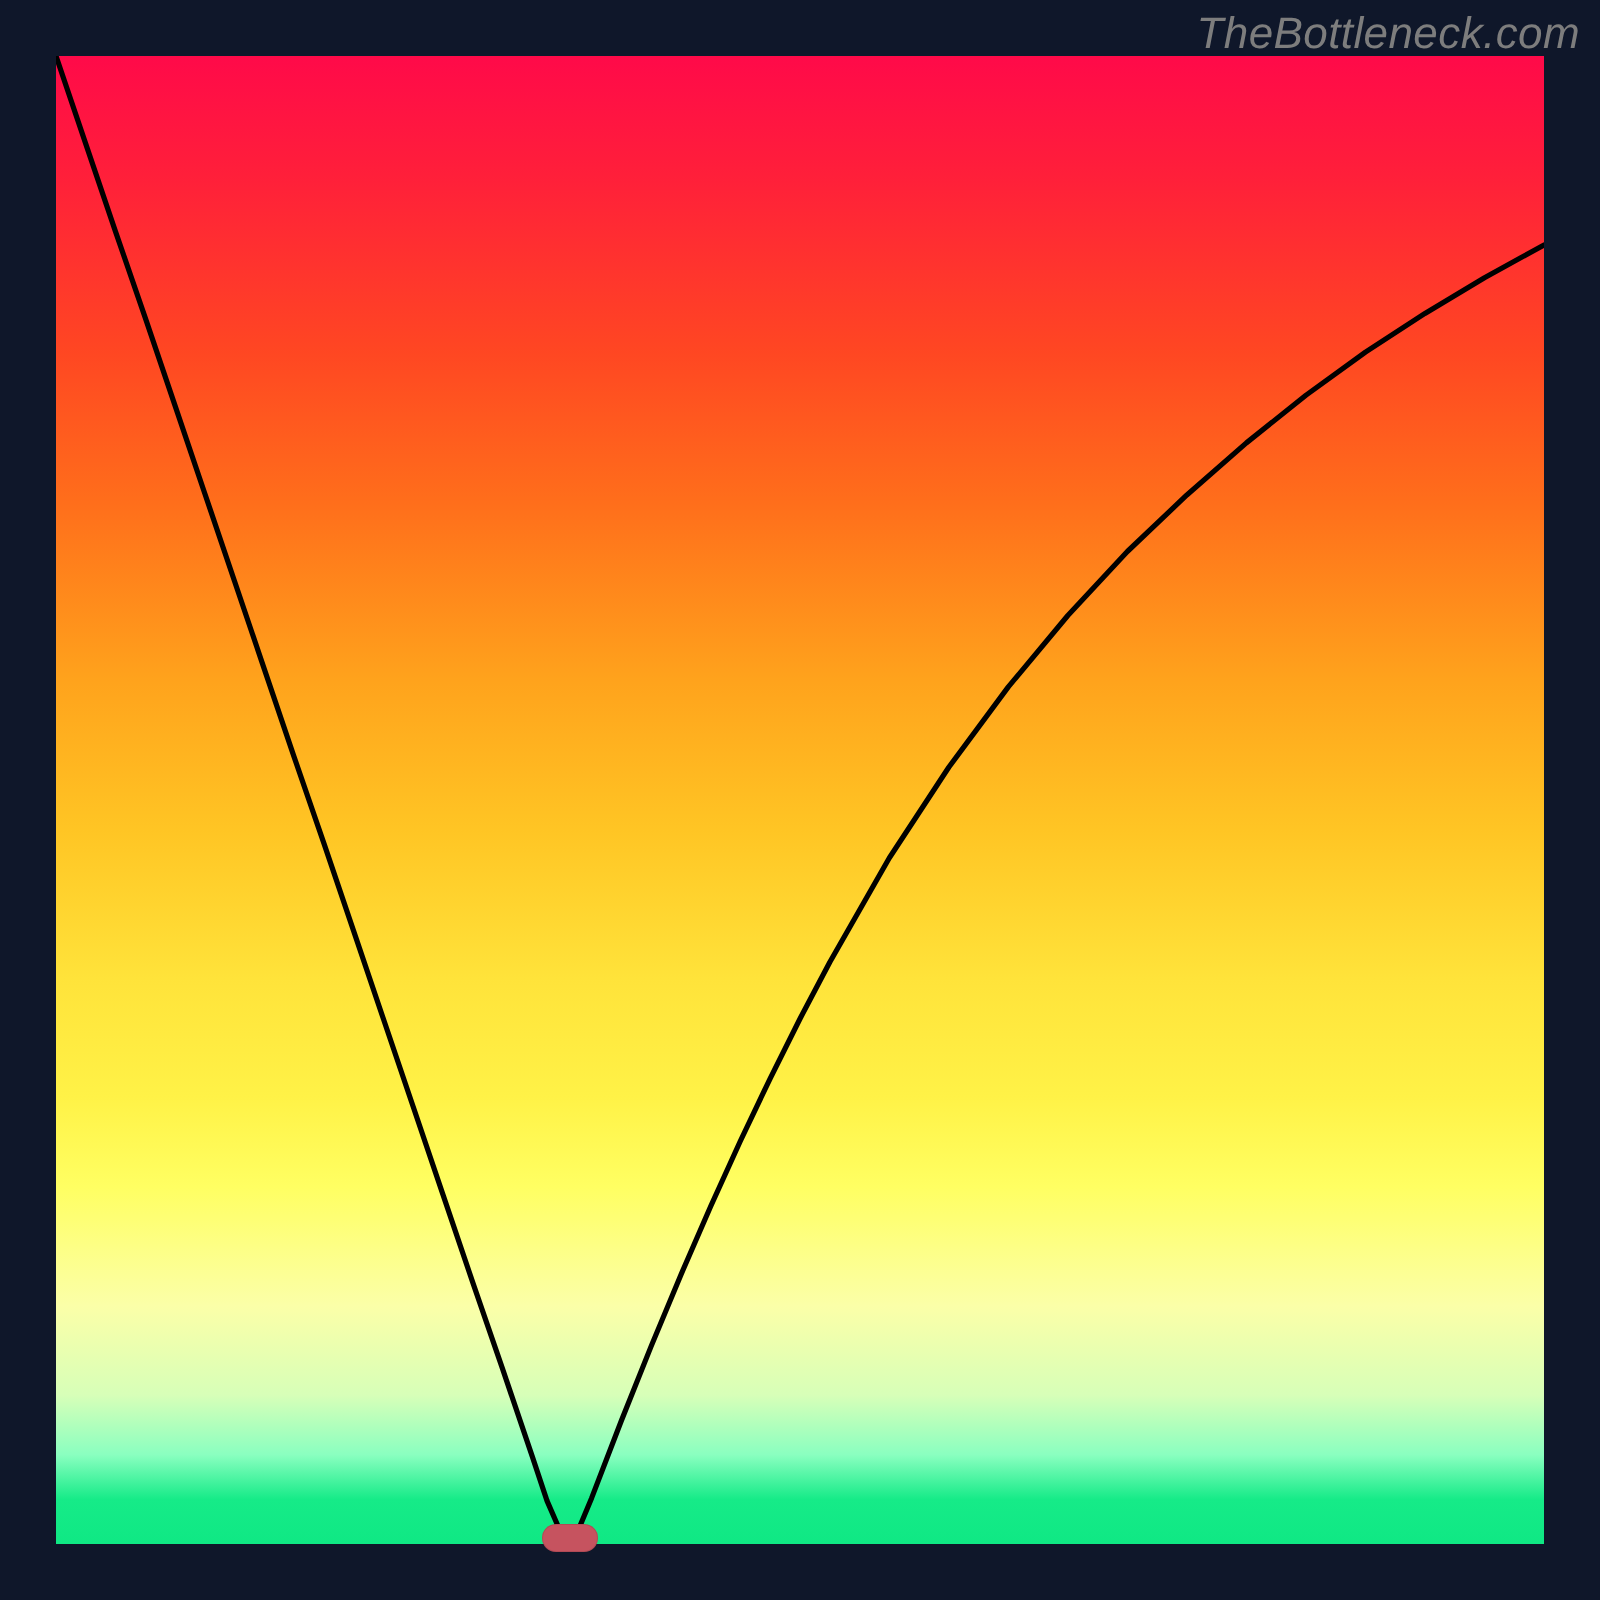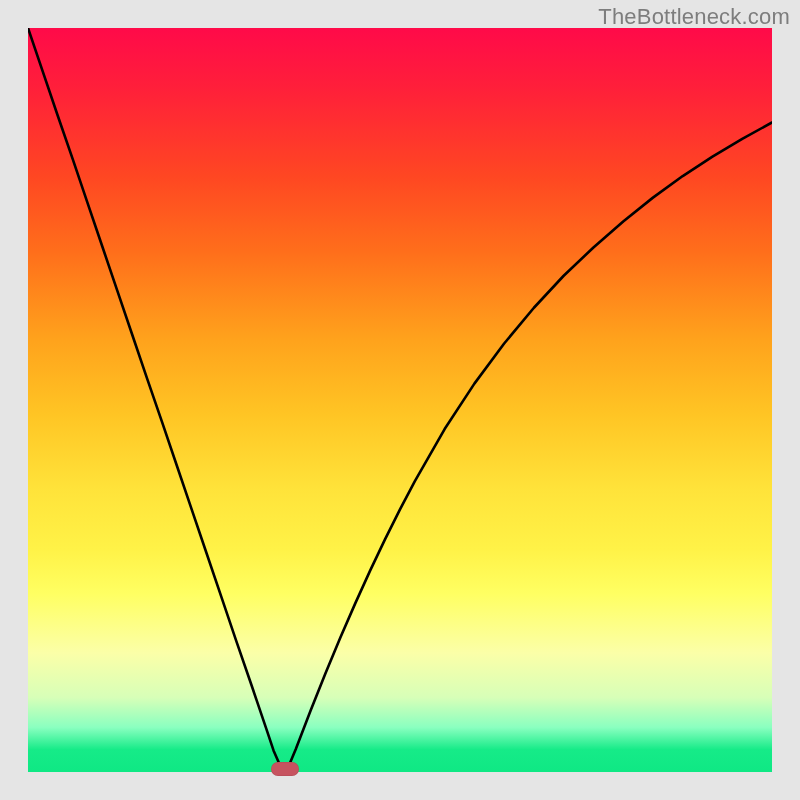--- a/index.html
+++ b/index.html
@@ -1,21 +1,22 @@
 <!DOCTYPE html>
 <html><head>
 <meta charset="utf-8">
 <style>
   * { margin: 0; padding: 0; box-sizing: border-box; }
   html, body { width: 800px; height: 800px; overflow: hidden; background: #000; }
   .frame {
     position: relative;
     width: 800px;
     height: 800px;
-    background: #e5e5e5;
+    background: #0f172a;
+    font-style: italic;
   }
   .plot-area {
     position: absolute;
     left: 28px;
     top: 28px;
     width: 744px;
     height: 744px;
     background: linear-gradient(to bottom,
       #ff0a49 0%,
       #ff1f3a 8%,

